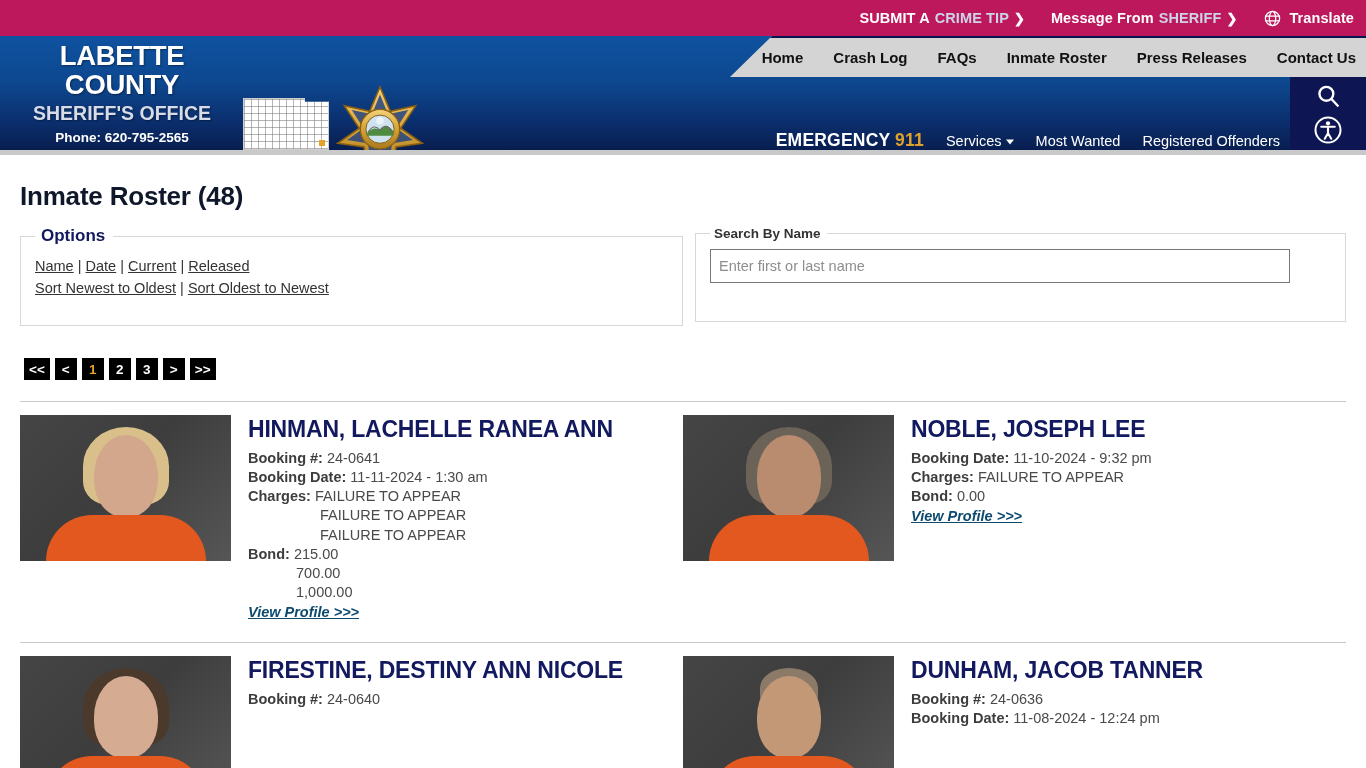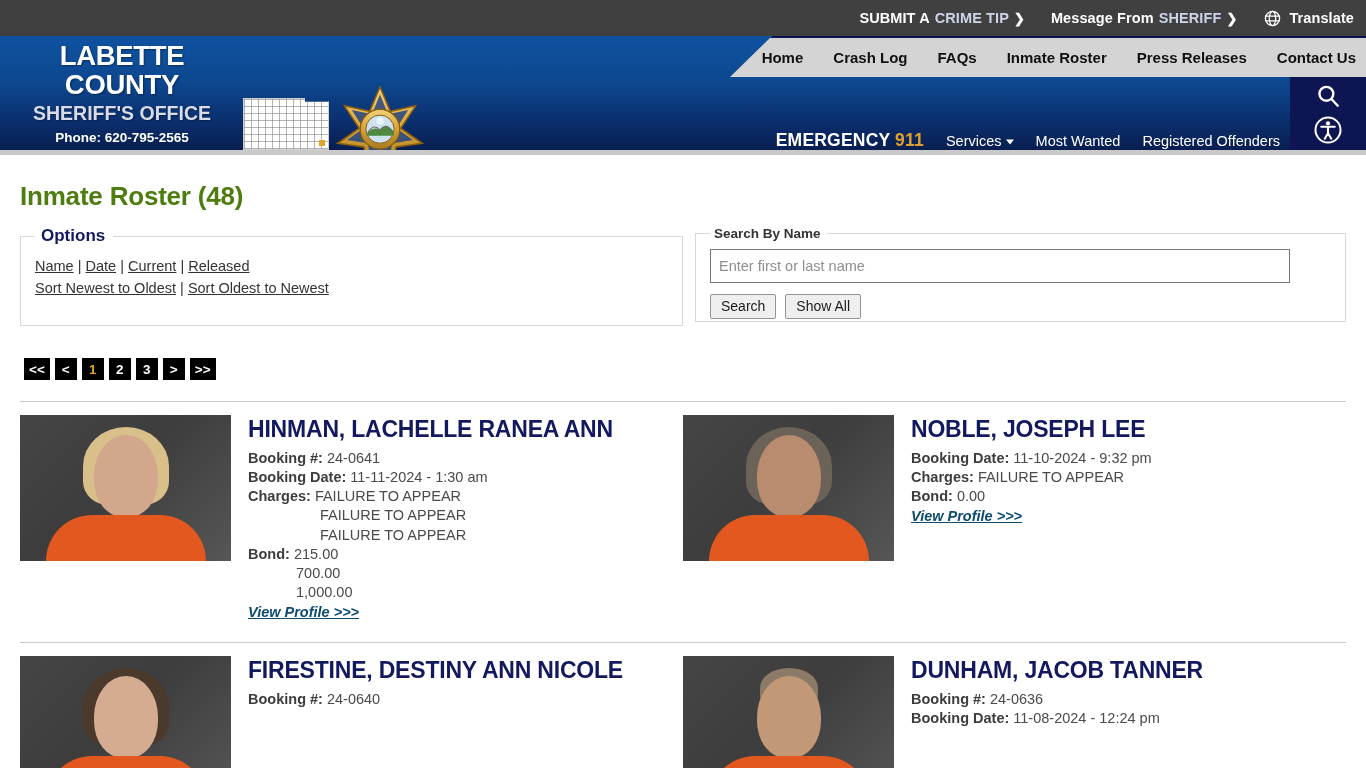--- a/index.html
+++ b/index.html
@@ -7,21 +7,21 @@
     margin: 0; padding: 0;
     width: 1366px; height: 768px;
     overflow: hidden;
     background: #ffffff;
     font-family: "Liberation Sans", sans-serif;
   }
 
   
   .topbar {
     height: 36px;
-    background: #404040;
+    background: #be185d;
     display: flex;
     align-items: center;
     justify-content: flex-end;
     padding-right: 12px;
     gap: 26px;
   }
   .topbar-link {
     color: #ffffff;
     font-size: 14.5px;
     font-weight: bold;
@@ -143,21 +143,21 @@
   .icon-col {
     position:absolute; right:0; top:41px; width:76px; height:78px;
     background: #0d1552;
     display:flex; flex-direction:column; align-items:center; justify-content:center;
     gap: 2px;
   }
 
   
   .page { padding: 0 20px; }
   .page-title {
-    font-size: 26px; font-weight: bold; color:#4d7c0f;
+    font-size: 26px; font-weight: bold; color:#0f172a;
     margin: 26px 0 14px 0; letter-spacing: -0.2px;
   }
 
   .panels { display:flex; gap: 12px; align-items: flex-start; }
 
   fieldset.panel {
     border: 1px solid #d7d7d7;
     margin: 0; padding: 6px 14px 14px 14px;
     background: #fff;
   }
@@ -394,24 +394,20 @@
       <div class="opt-row">
         <a>Sort Newest to Oldest</a>
         <span class="opt-sep">|</span>
         <a>Sort Oldest to Newest</a>
       </div>
     </fieldset>
 
     <fieldset class="panel panel-search">
       <legend>Search By Name</legend>
       <input class="search-input" type="text" placeholder="Enter first or last name" style="">
-      <div class="btn-row">
-        <button class="btn">Search</button>
-        <button class="btn">Show All</button>
-      </div>
     </fieldset>
   </div>
 
   <div class="pager">
     <span class="pg">&lt;&lt;</span>
     <span class="pg">&lt;</span>
     <span class="pg current">1</span>
     <span class="pg">2</span>
     <span class="pg">3</span>
     <span class="pg">&gt;</span>

